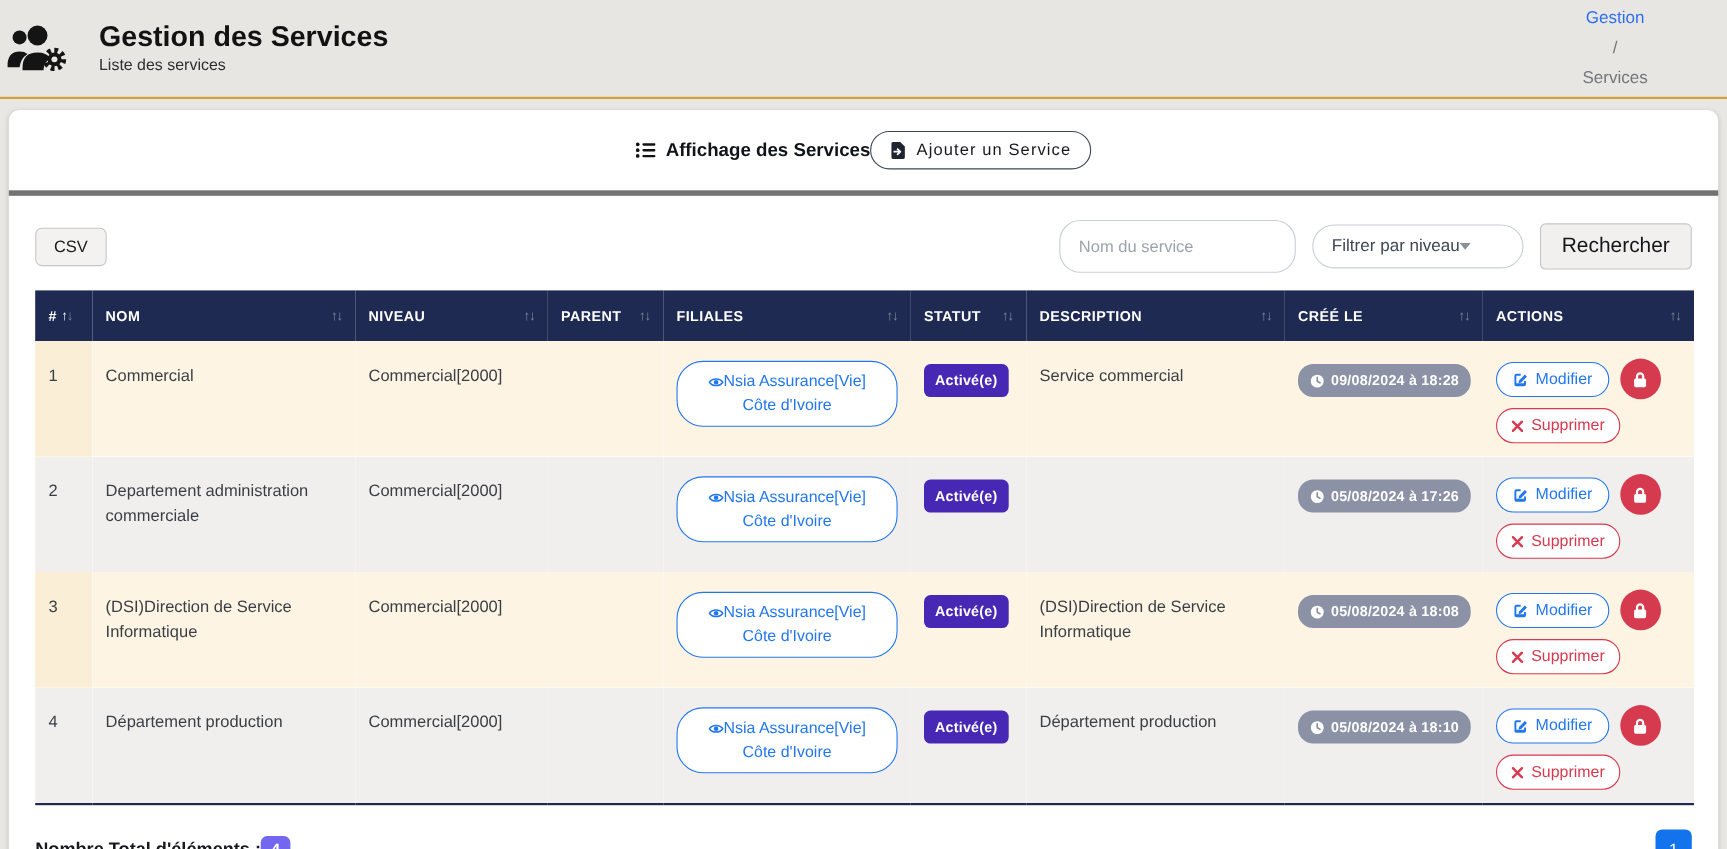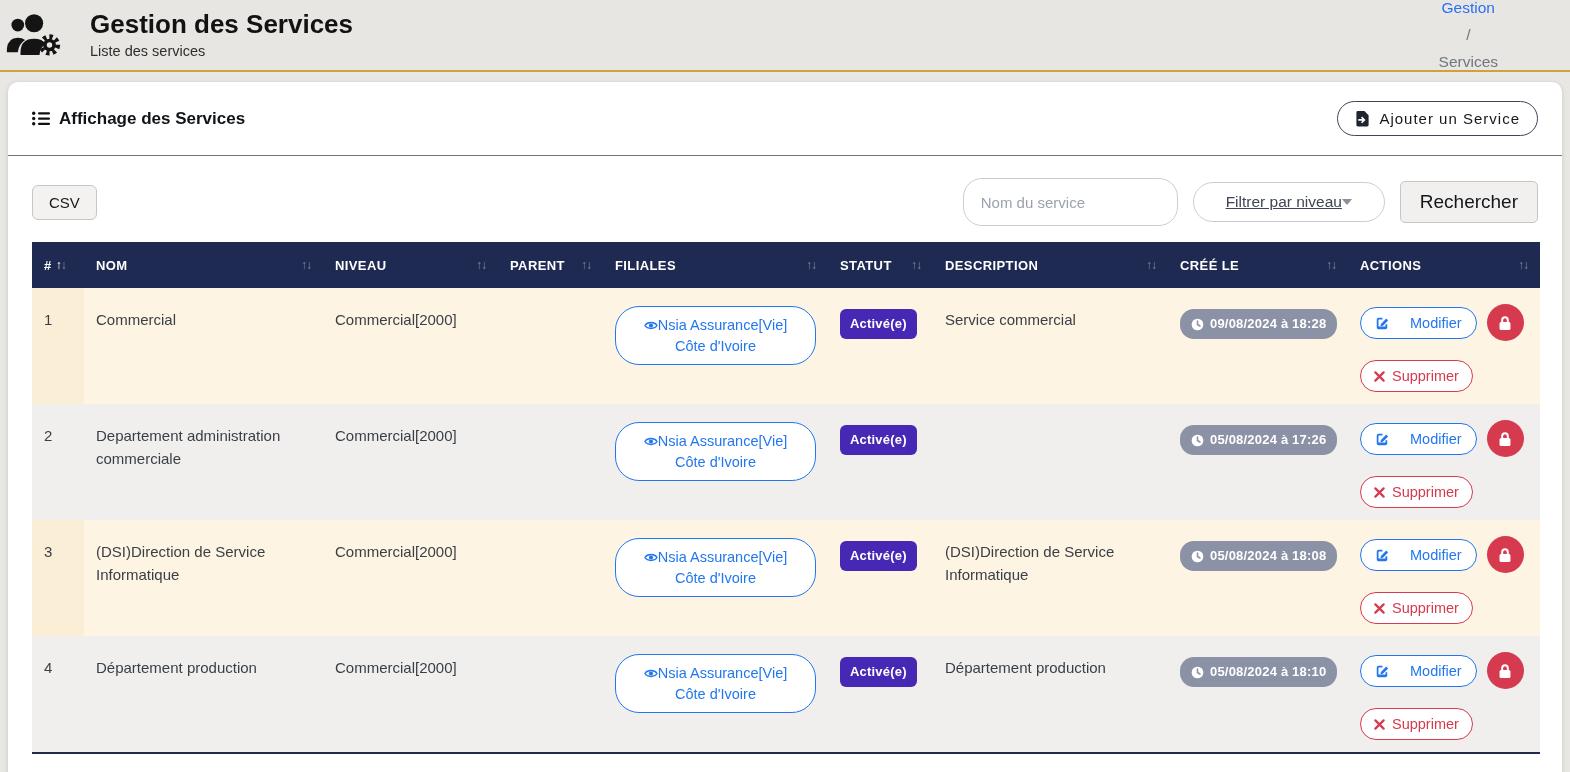--- a/index.html
+++ b/index.html
@@ -8,42 +8,42 @@
   body {
     width:1570px; height:772px; overflow:hidden;
     background:#e9e7e4;
     font-family:"Liberation Sans", sans-serif;
     color:#212529;
     -webkit-font-smoothing:antialiased;
   }
 
   
   .app-header {
-    height:72px; background:#e8e6e3;
+    height:90px; background:#e8e6e3;
     border-bottom:2px solid var(--gold-line,#d1a23c);
     display:flex; align-items:center;
     padding:0 72px 0 6px;
   }
   .hd-icon { margin:0 26px 0 0; flex:0 0 auto; display:flex; align-items:center; }
   .hd-titles { display:flex; flex-direction:column; gap:5px; }
   .hd-title { font-size:26px; font-weight:bold; color:#121212; line-height:1.05; }
   .hd-subtitle { font-size:14.5px; color:#2e2e2e; }
   .breadcrumb { margin-left:auto; display:flex; align-items:center; gap:9px; font-size:15.5px;flex-direction:column; }
   .breadcrumb .bc-link { color:#2b6ff0; text-decoration:none; cursor:pointer; }
   .breadcrumb .bc-sep, .breadcrumb .bc-current { color:#72767d; }
 
   
   .card {
     margin:10px 8px 8px; background:#fff; border-radius:10px;
     box-shadow:0 1px 5px rgba(0,0,0,.14);
     padding-bottom:34px;
   }
   .card-head {
-    display:flex; justify-content:space-between; align-items:center;
-    padding:19px 24px; border-bottom:1px solid #737373;
+    display:flex; justify-content:center; align-items:center;
+    padding:19px 24px; border-bottom:5px solid #737373;
   }
   .card-title { display:flex; align-items:center; gap:9px; font-size:17px; font-weight:bold; color:#101418; }
   .btn-add {
     display:inline-flex; align-items:center; gap:9px;
     border:1.5px solid #3d4757; border-radius:18px; background:#fff;
     padding:8px 17px; font-family:inherit; font-size:15px; letter-spacing:1px; color:#16181d; cursor:pointer;
   }
 
   
   .toolbar { display:flex; justify-content:space-between; align-items:center; padding:22px 24px 16px; }
@@ -52,22 +52,22 @@
     padding:8px 16px; font-family:inherit; font-size:15px; color:#17181a; cursor:pointer;
   }
   .toolbar-right { display:flex; align-items:center; gap:15px; }
   .search-input {
     width:215px; height:48px; border:1px solid #c9ced6; border-radius:19px;
     padding:0 17px; font-family:inherit; font-size:15px; color:#333; background:#fff; outline:none;
   }
   .search-input::placeholder { color:#9ba2ad; }
   .select-pill {
     width:192px; height:40px; border:1px solid #c9ced6; border-radius:20px; background:#fff;
-    display:flex; align-items:center; justify-content:center;
-    padding:0 17px; font-size:15.5px; color:#3f4654; cursor:pointer;text-decoration:underline;
+    display:flex; align-items:center; justify-content:flex-start;
+    padding:0 17px; font-size:15.5px; color:#3f4654; cursor:pointer;
   }
   .caret-down { width:0; height:0; border-left:5px solid transparent; border-right:5px solid transparent; border-top:6px solid #8a8f98; }
   .btn-search {
     background:#f1f0ef; border:1px solid #c6c6c6; border-radius:5px;
     padding:9px 19px; font-family:inherit; font-size:19px; color:#14161a; cursor:pointer;
   }
 
   
   .table-wrap { padding:0 24px; }
   table { width:100%; border-collapse:collapse; table-layout:fixed; border-bottom:2px solid var(--navy-header,#1e2a52); }
@@ -103,32 +103,32 @@
   .badge-date {
     display:inline-flex; align-items:center; gap:6px;
     background:var(--date-badge-gray,#8b92a6); color:#fff;
     font-size:13px; font-weight:bold; padding:5px 11px; border-radius:14px;
     white-space:nowrap; letter-spacing:.2px; margin-top:1px;
   }
 
   .cell-actions { padding-top:16px; }
   .actions-top { display:flex; align-items:center; gap:10px; margin-bottom:8px; }
   .btn-modifier {
-    display:inline-flex; align-items:center; gap:21px; background:#fff;
+    display:inline-flex; align-items:center; gap:7px; background:#fff;
     border:1.5px solid var(--accent-blue,#2277ee); color:var(--accent-blue,#2277ee);
     border-radius:17px; padding:7px 14px; font-family:inherit; font-size:14.5px; cursor:pointer; white-space:nowrap;
   }
   .btn-lock {
     width:37px; height:37px; border-radius:50%; border:none; flex:0 0 auto;
     background:var(--danger-red,#d63a4e); display:flex; align-items:center; justify-content:center; cursor:pointer;
   }
   .btn-supprimer {
     display:inline-flex; align-items:center; gap:7px; background:#fff;
     border:1.5px solid var(--danger-red,#d63a4e); color:var(--danger-red,#d63a4e);
-    border-radius:17px; padding:7px 13px; font-family:inherit; font-size:14.5px; cursor:pointer; white-space:nowrap;margin-top:11px;
+    border-radius:17px; padding:7px 13px; font-family:inherit; font-size:14.5px; cursor:pointer; white-space:nowrap;
   }
 
   
   .card-footer { display:flex; justify-content:space-between; align-items:center; padding:22px 24px 0; }
   .total-line { display:flex; align-items:center; font-size:16.5px; font-weight:bold; color:#17191d; }
   .badge-total { background:var(--total-badge-purple,#7367f0); color:#fff; border-radius:6px; padding:4px 9px; font-size:15px; font-weight:bold; }
   .btn-page {
     width:33px; height:37px; background:var(--pagination-blue,#1373ec); color:#fff;
     border:none; border-radius:6px; font-family:inherit; font-size:15px; cursor:pointer;
   }

